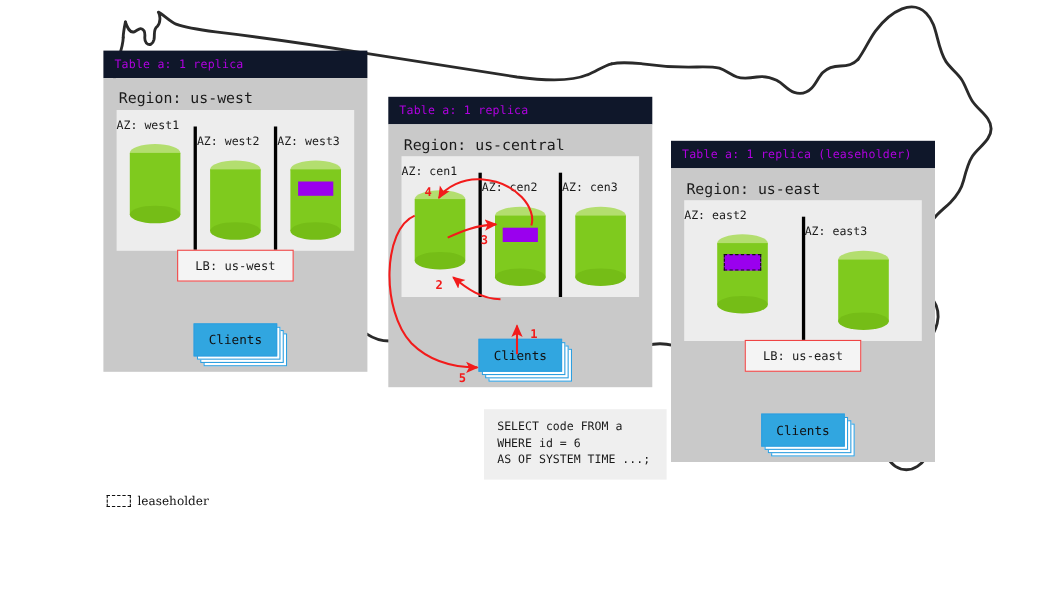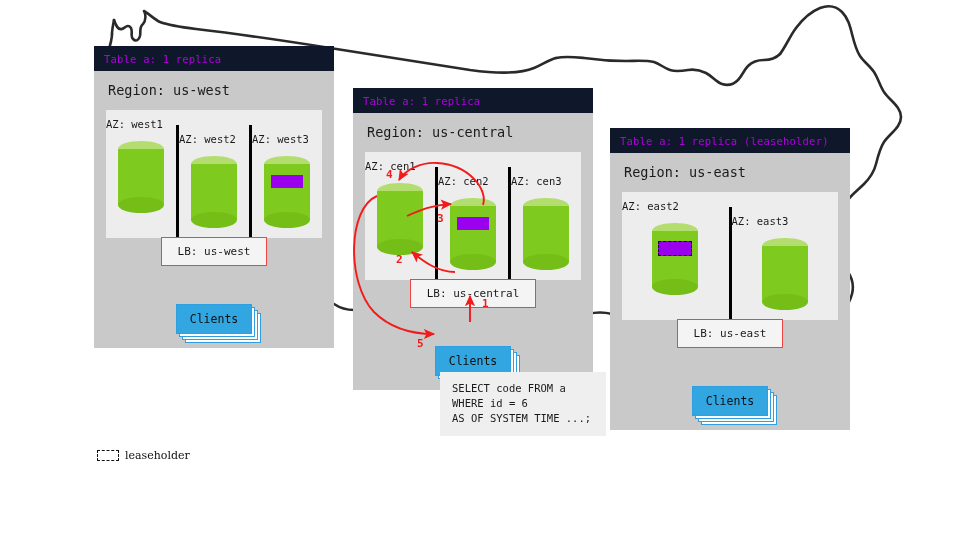--- a/index.html
+++ b/index.html
@@ -25,21 +25,21 @@
     letter-spacing:0.2px;
     white-space:nowrap;
   }
   .region .body{
     background:#c9c9c9;
     padding:0 12px 14px 12px;
   }
   .region .region-name{
     color:#1a1a1a;
     font-size:13.5px;
-    padding:11px 2px 12px 2px;
+    padding:11px 2px 2px 2px;
     white-space:nowrap;
   }
   .az-strip{
     background:#ededed;
     display:flex;
     position:relative;
   }
   .az{
     flex:1;
     padding:8px 0 10px 0;
@@ -307,21 +307,20 @@
         </div>
         <div class="az">
           <div class="az-label">AZ: cen3</div>
           <div class="cyl">
             <div class="top"></div>
             <div class="side"></div>
             <div class="bottom"></div>
           </div>
         </div>
       </div>
-      <div class="lb">LB: us-central</div>
       <div class="clients-wrap">
         <div class="clients-stack">
           <div class="clients-ghost" style="left:9px;top:9px;right:-9px;bottom:-9px;"></div>
           <div class="clients-ghost" style="left:6px;top:6px;right:-6px;bottom:-6px;"></div>
           <div class="clients-ghost" style="left:3px;top:3px;right:-3px;bottom:-3px;"></div>
           <div class="clients-front">Clients</div>
         </div>
       </div>
     </div>
   </div>

